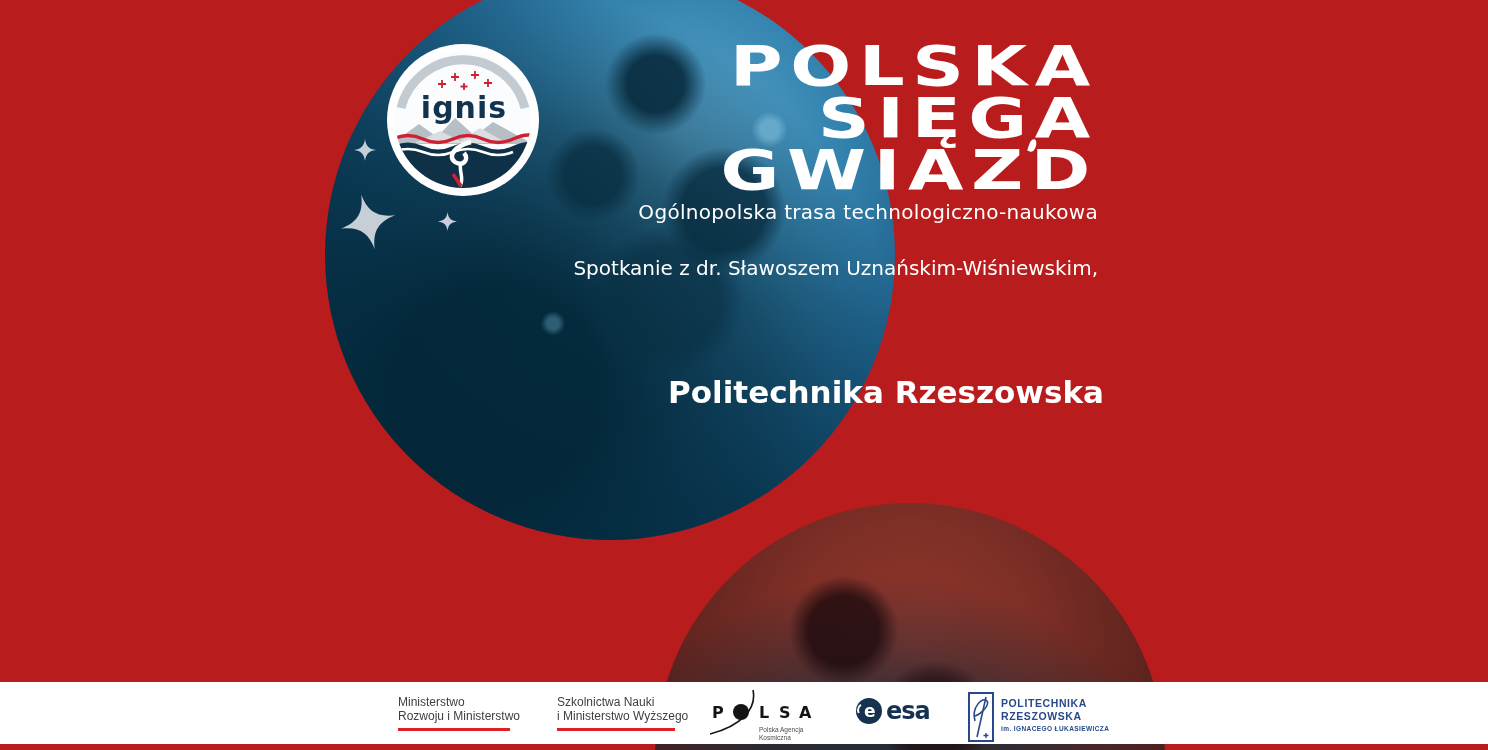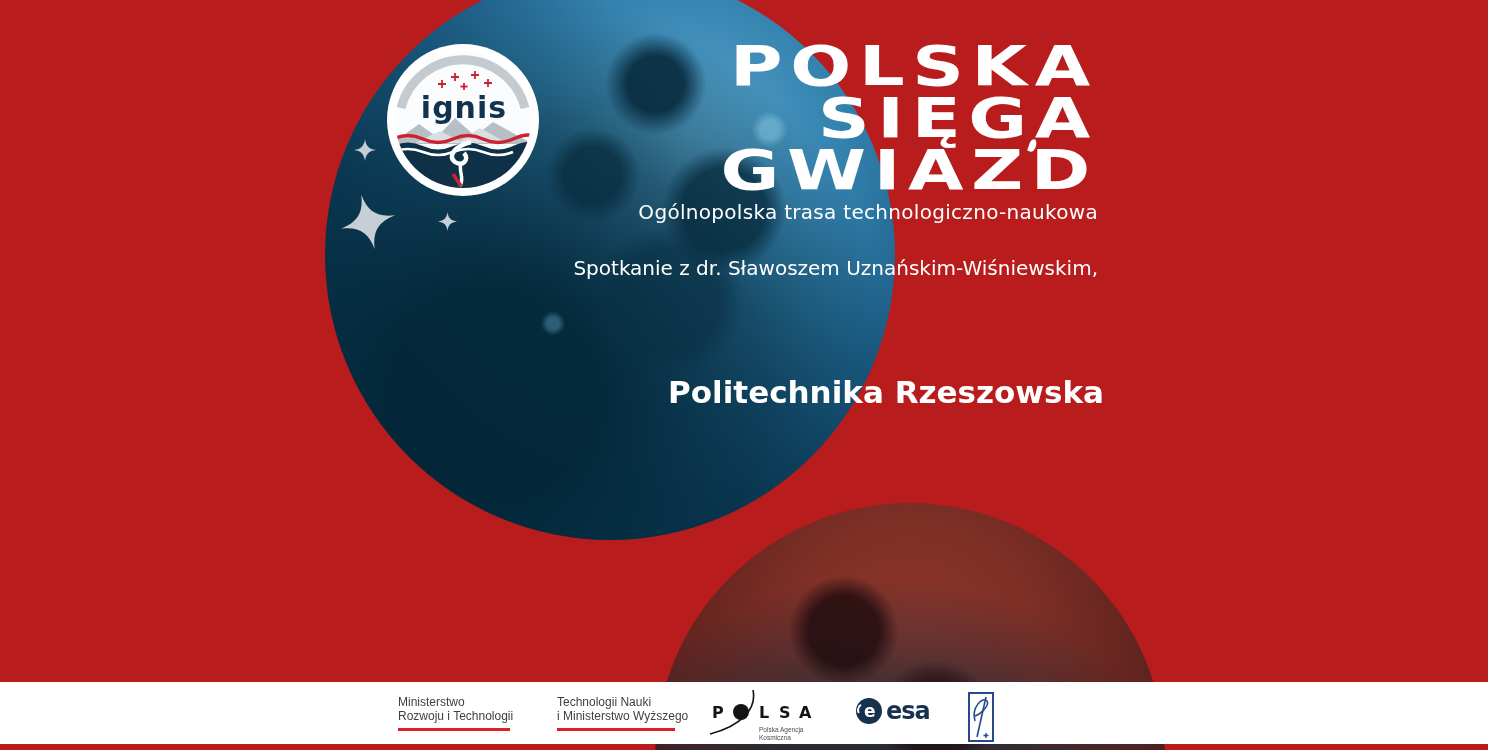--- a/index.html
+++ b/index.html
@@ -181,26 +181,26 @@
   <div class="event">
     <div>Spotkanie z dr. Sławoszem Uznańskim-Wiśniewskim,</div>
   </div>
 
   <div class="venue">Politechnika Rzeszowska</div>
 
   <div class="footer">
 
     <div class="ministry min1">
       <div>Ministerstwo</div>
-      <div>Rozwoju i Technologii</div>
+      <div>Rozwoju i Ministerstwo</div>
       <div class="bar"></div>
     </div>
 
     <div class="ministry min2">
-      <div>Technologii Nauki</div>
+      <div>Szkolnictwa Nauki</div>
       <div>i Ministerstwo Wyższego</div>
       <div class="bar"></div>
     </div>
 
     <div class="polsa">
       <svg viewBox="0 0 112 58">
         <text x="2" y="30" font-family="DejaVu Sans, sans-serif" font-size="16" font-weight="bold" fill="#141414">P</text>
         <circle cx="31" cy="24" r="8" fill="#141414"></circle>
         <path d="M43,2 C47,21 31,38 0,46" stroke="#141414" stroke-width="1.6" fill="none"></path>
         <text x="49" y="30" font-family="DejaVu Sans, sans-serif" font-size="16" font-weight="bold" fill="#141414">L</text>
@@ -221,16 +221,21 @@
 
     <div class="prz">
       <span class="prz-emblem">
         <svg viewBox="0 0 26 50">
           <rect x="1" y="1" width="24" height="48" fill="none" stroke="#27498b" stroke-width="2"></rect>
           <path d="M9,45 L18,5" stroke="#27498b" stroke-width="1.6" fill="none"></path>
           <path d="M7,29 C3,15 15,4 19,9 C22,13 13,22 7,24" stroke="#27498b" stroke-width="1.6" fill="none"></path>
           <path d="M18,41 v5 M15.5,43.5 h5" stroke="#27498b" stroke-width="1.4"></path>
         </svg>
       </span>
+      <span class="prz-text">
+        <div class="l">POLITECHNIKA</div>
+        <div class="l">RZESZOWSKA</div>
+        <div class="l3">im. IGNACEGO ŁUKASIEWICZA</div>
+      </span>
     </div>
 
   </div>
 </div>
 
 </body></html>

